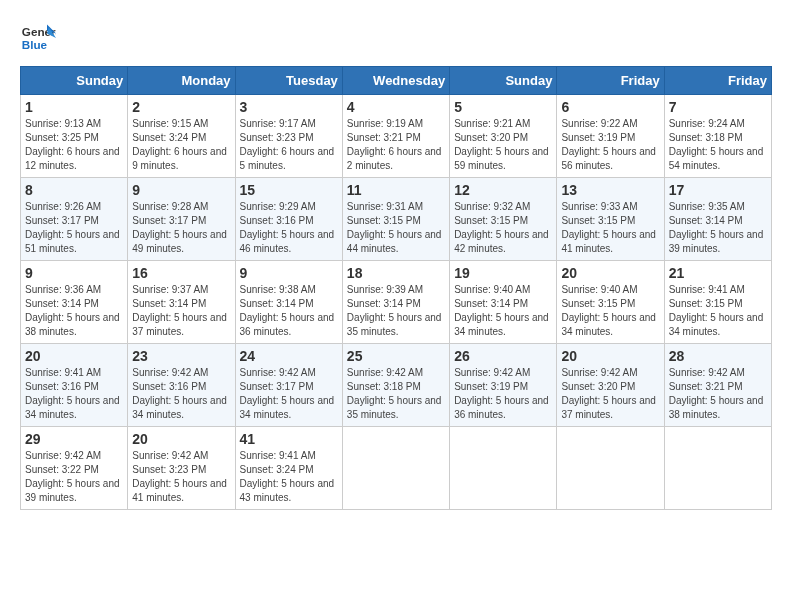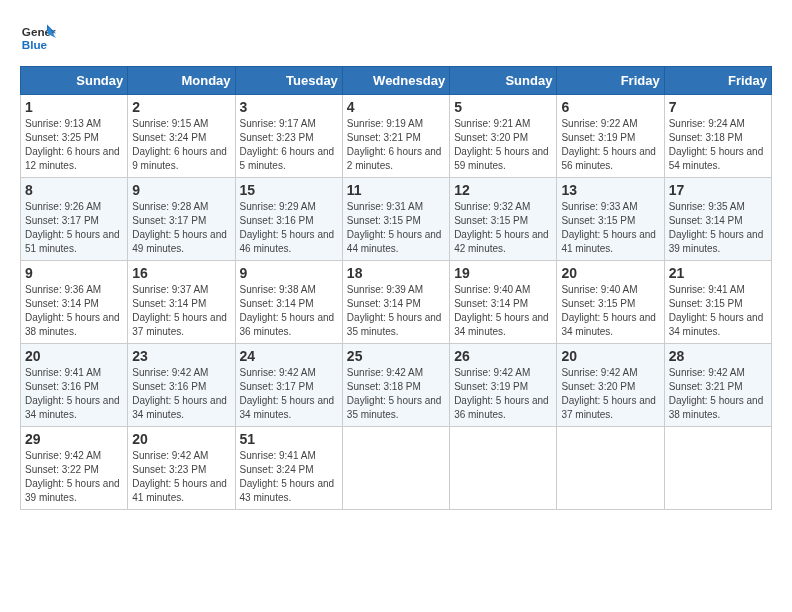--- a/index.html
+++ b/index.html
@@ -249,21 +249,21 @@
       <tr>
         <td>
         <span class="day-num">29</span>
         <span class="day-info">Sunrise: 9:42 AM<br>Sunset: 3:22 PM<br>Daylight: 5 hours and 39 minutes.</span>
       </td>
         <td>
         <span class="day-num">20</span>
         <span class="day-info">Sunrise: 9:42 AM<br>Sunset: 3:23 PM<br>Daylight: 5 hours and 41 minutes.</span>
       </td>
         <td>
-        <span class="day-num">51</span>
+        <span class="day-num">41</span>
         <span class="day-info">Sunrise: 9:41 AM<br>Sunset: 3:24 PM<br>Daylight: 5 hours and 43 minutes.</span>
       </td>
         <td class="empty-cell"></td>
         <td class="empty-cell"></td>
         <td class="empty-cell"></td>
         <td class="empty-cell"></td>
       </tr>
     </tbody>
 </table>
 

